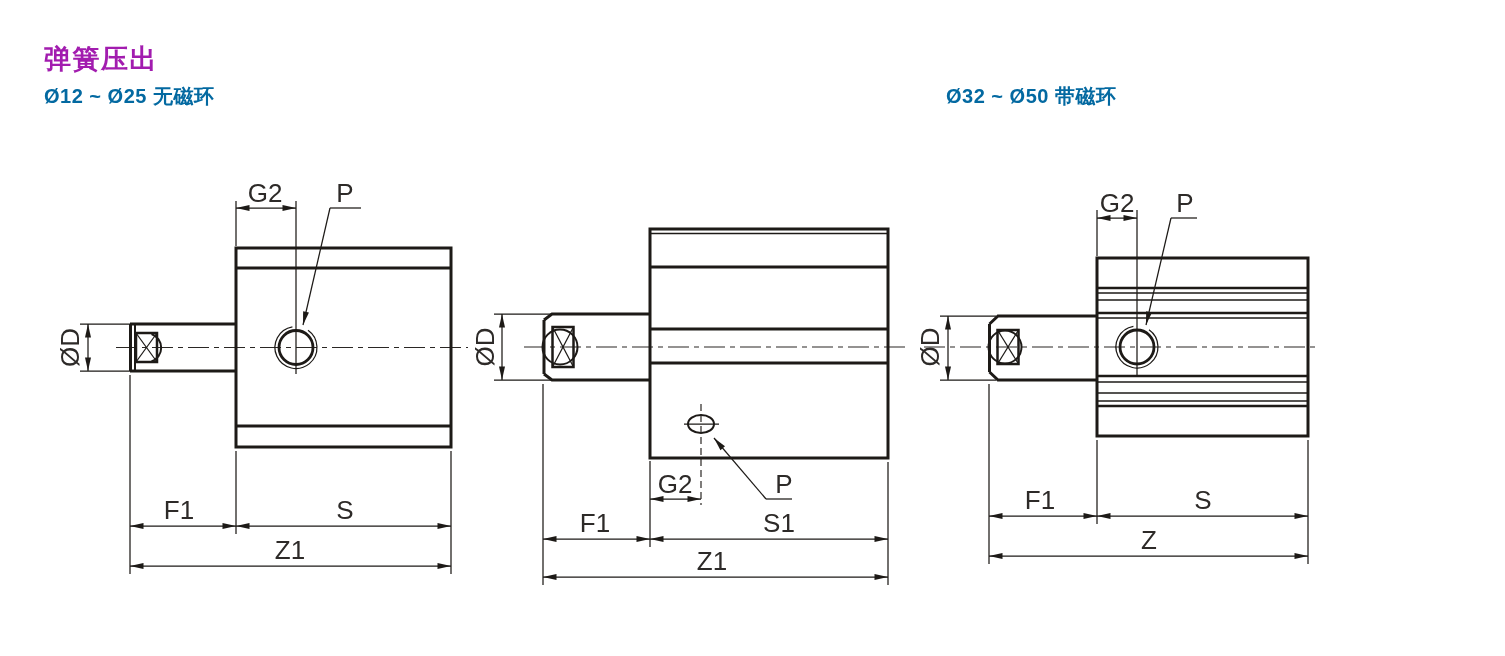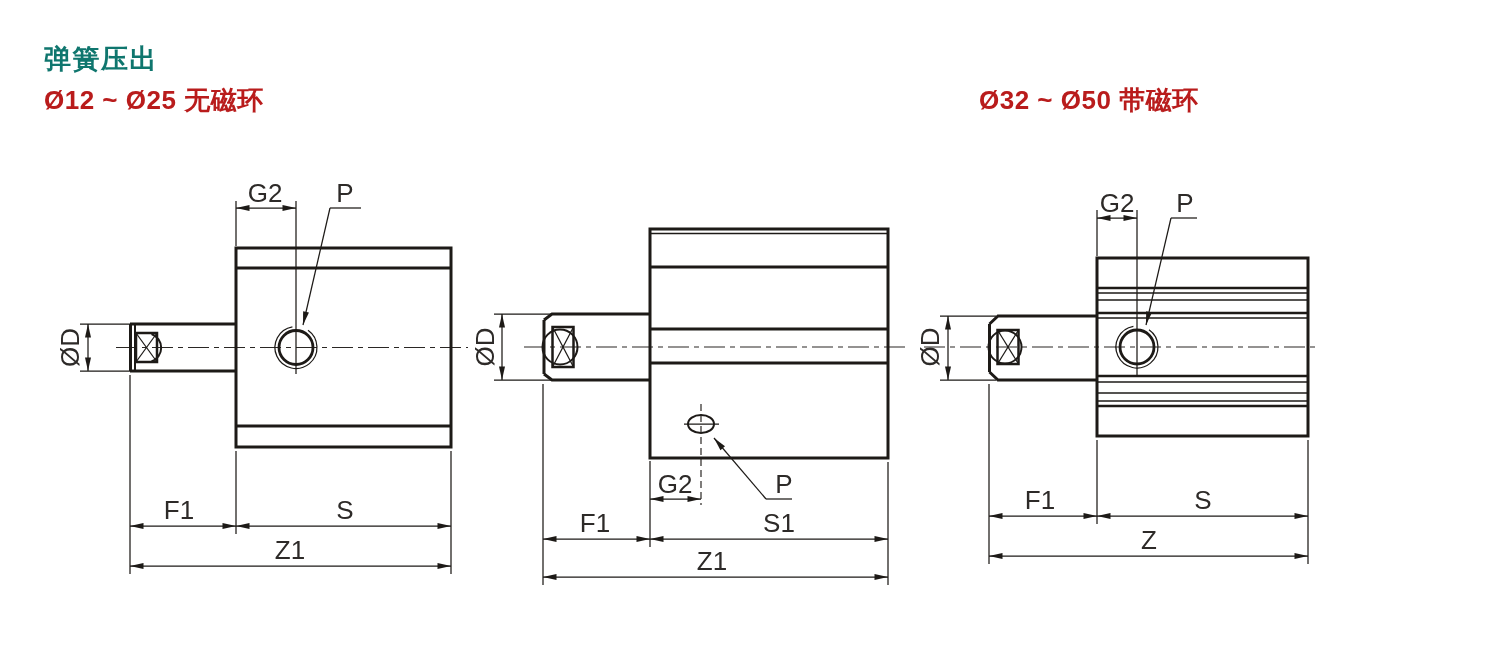--- a/index.html
+++ b/index.html
@@ -1,23 +1,23 @@
 <!DOCTYPE html>
 <html><head>
 <meta charset="utf-8">
 <style>
   html,body{margin:0;padding:0;background:#ffffff;}
   body{width:1505px;height:656px;position:relative;overflow:hidden;
        font-family:"Liberation Sans", sans-serif;}
   .canvas{position:absolute;inset:0;background:#ffffff;}
   .hdr1{position:absolute;left:44px;top:41px;font-weight:bold;font-size:27px;
-        color:#0f766e;letter-spacing:1.5px;white-space:nowrap;}
-  .sub{position:absolute;top:83px;font-weight:bold;font-size:26px;
-       color:#b91c1c;letter-spacing:0.5px;white-space:nowrap;}
-  .sub1{left:44px;} .sub2{left:527px;} .sub3{left:979px;}
+        color:#a21caf;letter-spacing:1.5px;white-space:nowrap;}
+  .sub{position:absolute;top:83px;font-weight:bold;font-size:20px;
+       color:#0369a1;letter-spacing:0.5px;white-space:nowrap;}
+  .sub1{left:44px;} .sub2{left:527px;} .sub3{left:946px;}
   svg.draw{position:absolute;left:0;top:0;}
   svg .ln{stroke:#1d1a17;fill:none;}
   .w3{stroke-width:3px;} .w28{stroke-width:2.8px;} .w25{stroke-width:2.5px;}
   .w2{stroke-width:2px;} .w15{stroke-width:1.5px;} .w12{stroke-width:1.25px;}
   .cl{stroke:#2a2724;stroke-width:1.2px;stroke-dasharray:21 5 5 5;fill:none;}
   .dash{stroke:#2a2724;stroke-width:1.2px;stroke-dasharray:7 4;fill:none;}
   .boxfill{fill:#ffffff;}
   text.lbl{font-family:"Liberation Sans", sans-serif;font-size:26px;
            fill:#2d2a28;text-anchor:middle;stroke:none;}
 </style>

